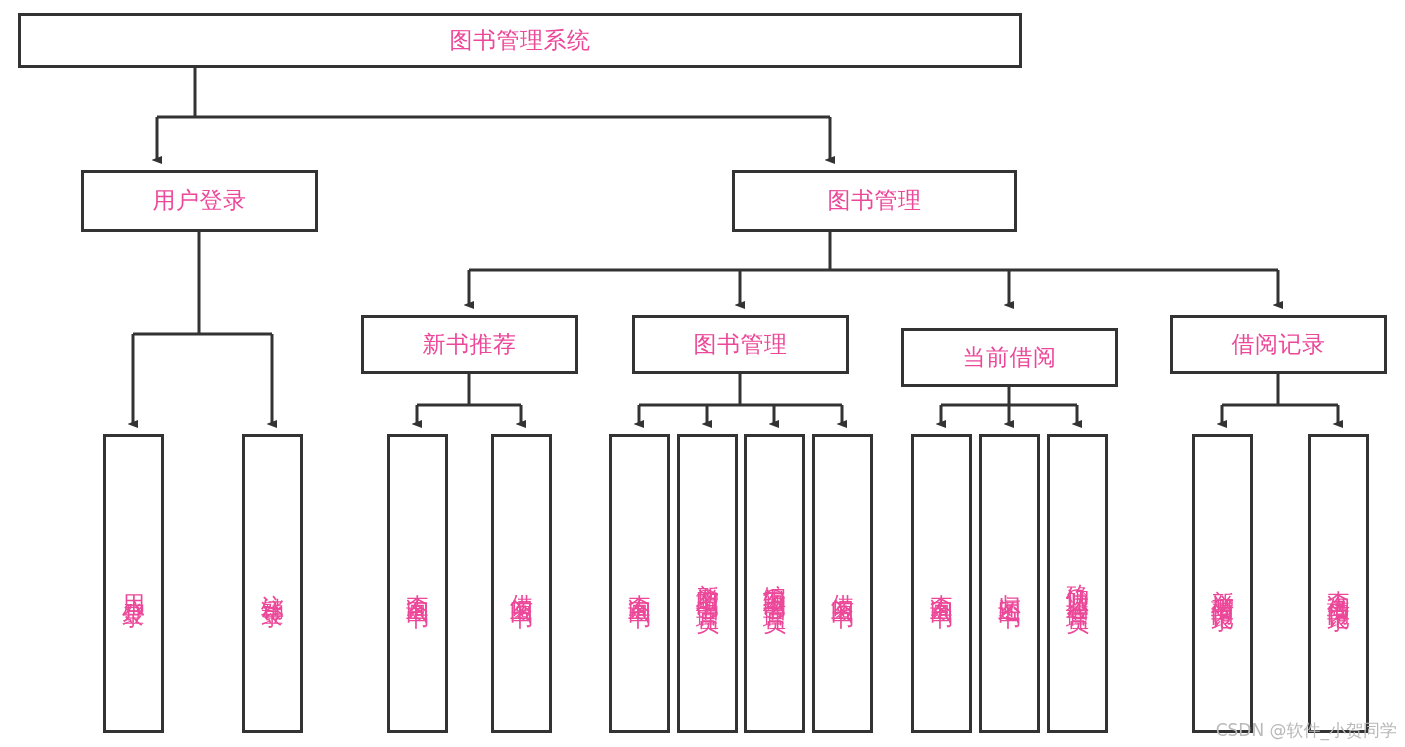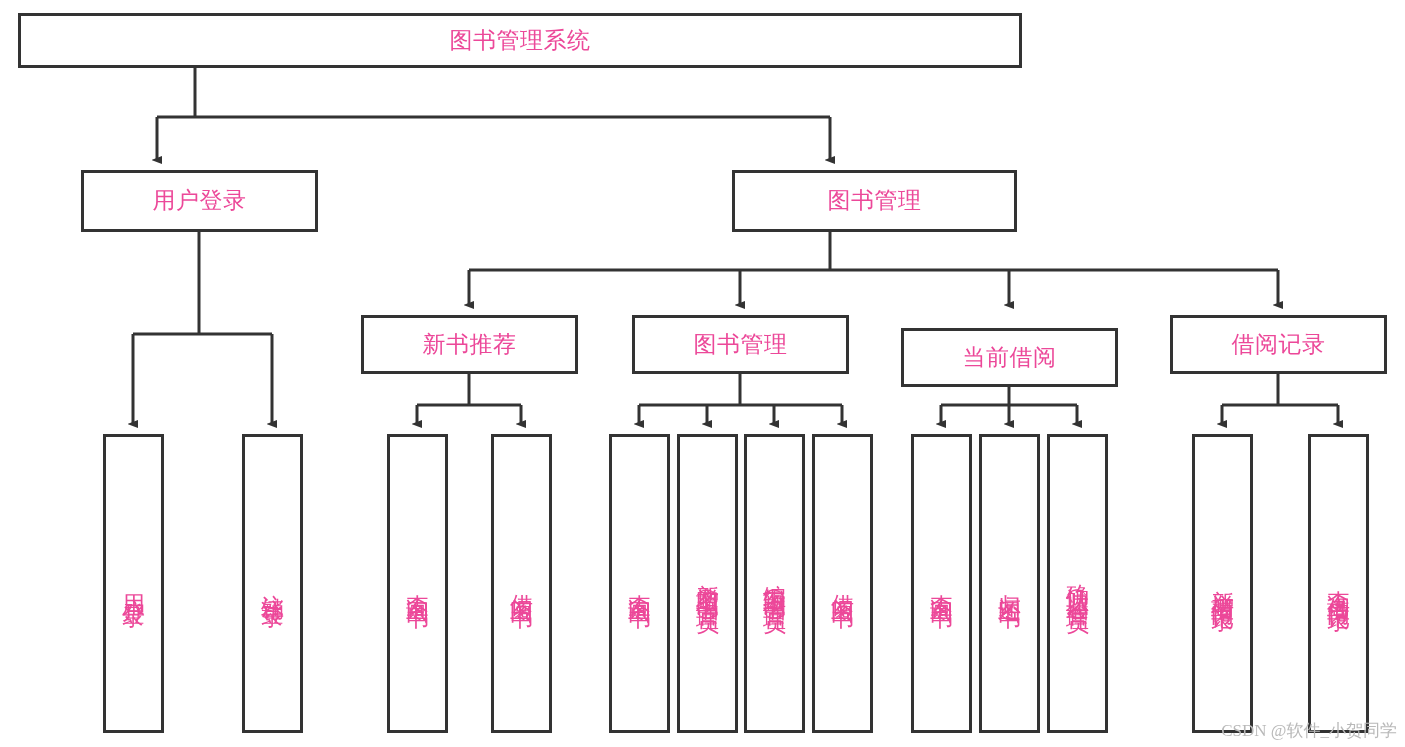--- a/index.html
+++ b/index.html
@@ -50,21 +50,20 @@
   }
   .watermark {
     position: absolute;
     right: 8px;
     bottom: 5px;
     font-size: 17px;
     color: #b9b9b9;
     z-index: 5;
     white-space: nowrap;
     pointer-events: none;
-    font-family: Liberation Serif, serif;
   }
 </style>
 </head>
 <body>
 
 <div id="canvas">
 
   <svg id="diagram-svg" viewBox="0 0 1405 747" xmlns="http://www.w3.org/2000/svg">
     <defs>
       <marker id="arrow" markerWidth="10" markerHeight="10" refX="4" refY="5" orient="auto" markerUnits="userSpaceOnUse">

